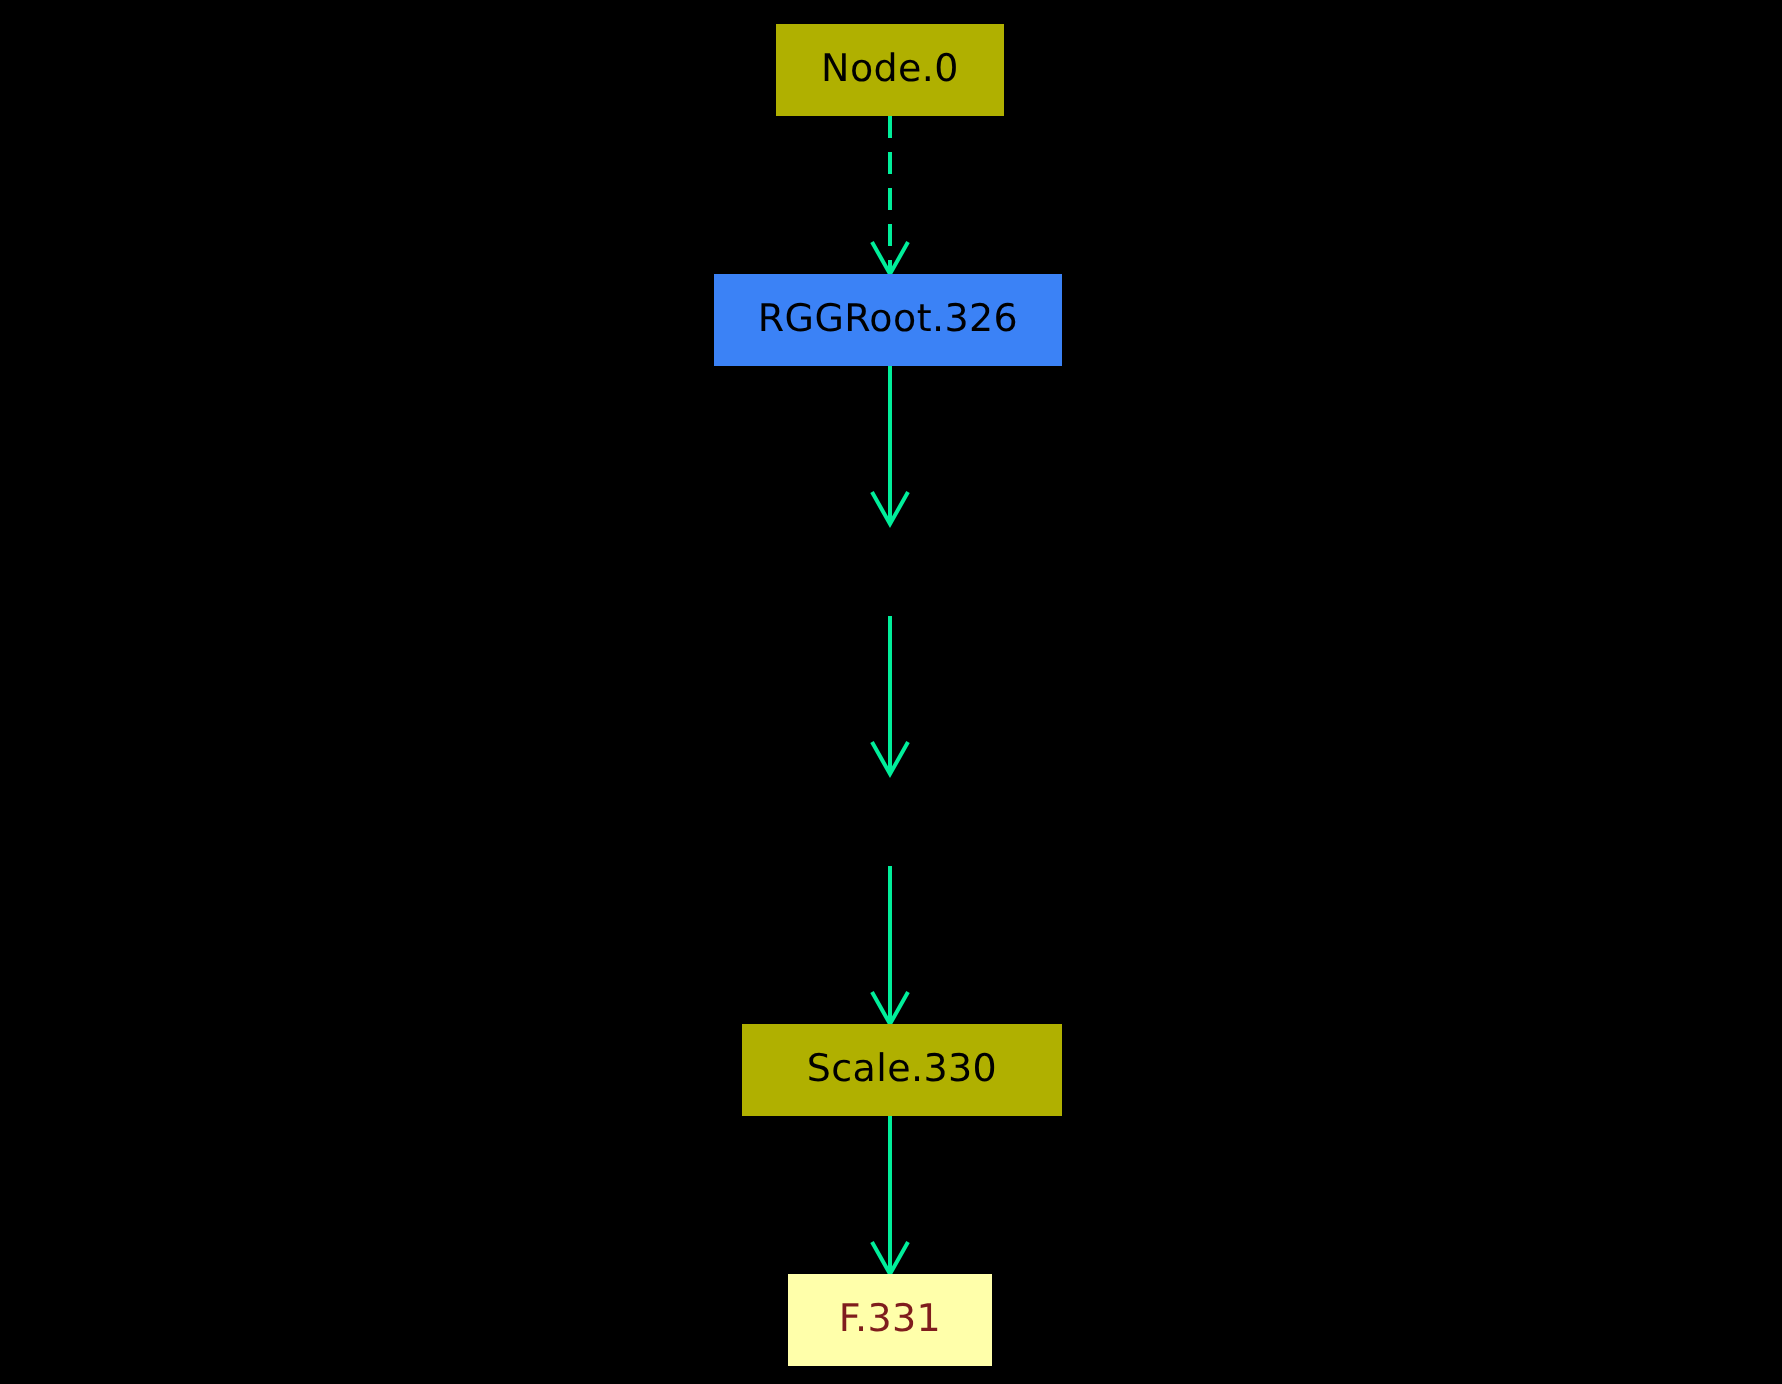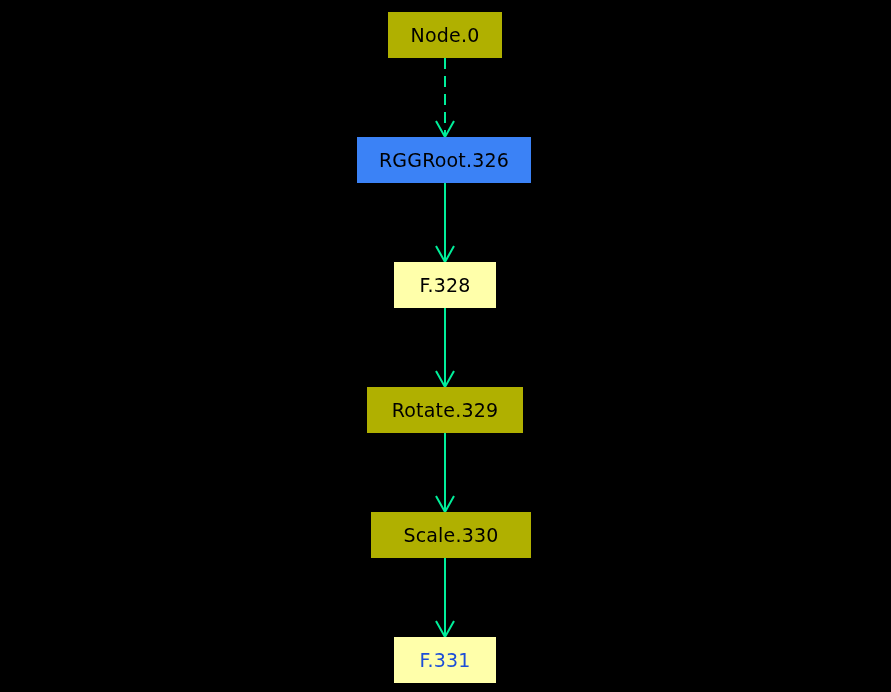--- a/index.html
+++ b/index.html
@@ -72,29 +72,23 @@
     </svg>
 
   <div class="node" style="left: 388px; top: 12px; width: 114px; height: 46px; background: rgb(176, 176, 0); color: rgb(0, 0, 0);">
     <span class="node-label">Node.0</span>
   </div>
 
   <div class="node" style="left: 357px; top: 137px; width: 174px; height: 46px; background: #3b82f6; color: rgb(0, 0, 0);">
     <span class="node-label">RGGRoot.326</span>
   </div>
 
-  <div class="node" style="left: 394px; top: 262px; width: 102px; height: 46px; background: rgb(255, 255, 170); color: rgb(0, 0, 0);">
-    <span class="node-label">F.328</span>
-  </div>
 
-  <div class="node" style="left: 367px; top: 387px; width: 156px; height: 46px; background: rgb(176, 176, 0); color: rgb(0, 0, 0);">
-    <span class="node-label">Rotate.329</span>
-  </div>
 
   <div class="node" style="left: 371px; top: 512px; width: 160px; height: 46px; background: rgb(176, 176, 0); color: rgb(0, 0, 0);">
     <span class="node-label">Scale.330</span>
   </div>
 
-  <div class="node" style="left: 394px; top: 637px; width: 102px; height: 46px; background: rgb(255, 255, 170); color: #1d4ed8;">
+  <div class="node" style="left: 394px; top: 637px; width: 102px; height: 46px; background: rgb(255, 255, 170); color: #7f1d1d;">
     <span class="node-label">F.331</span>
   </div>
 
 </div>
 
 </body></html>

